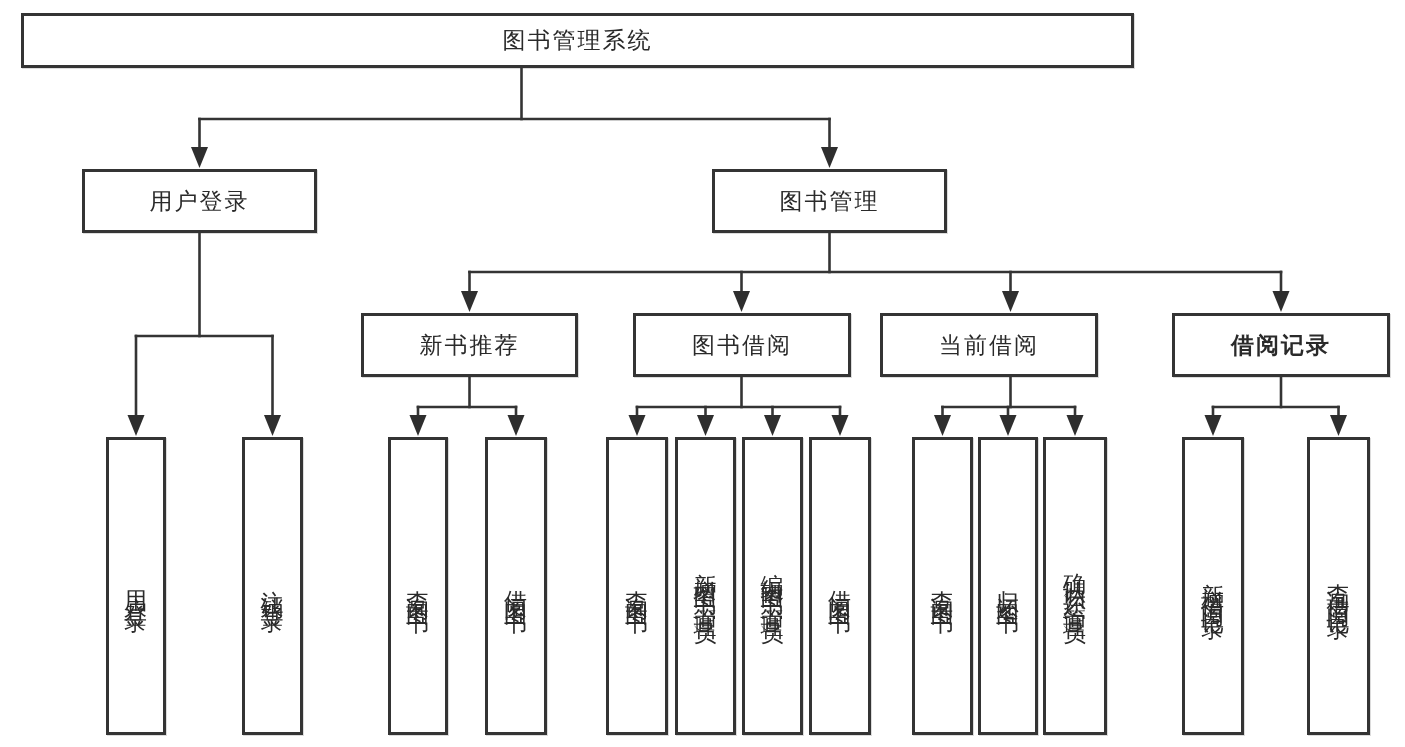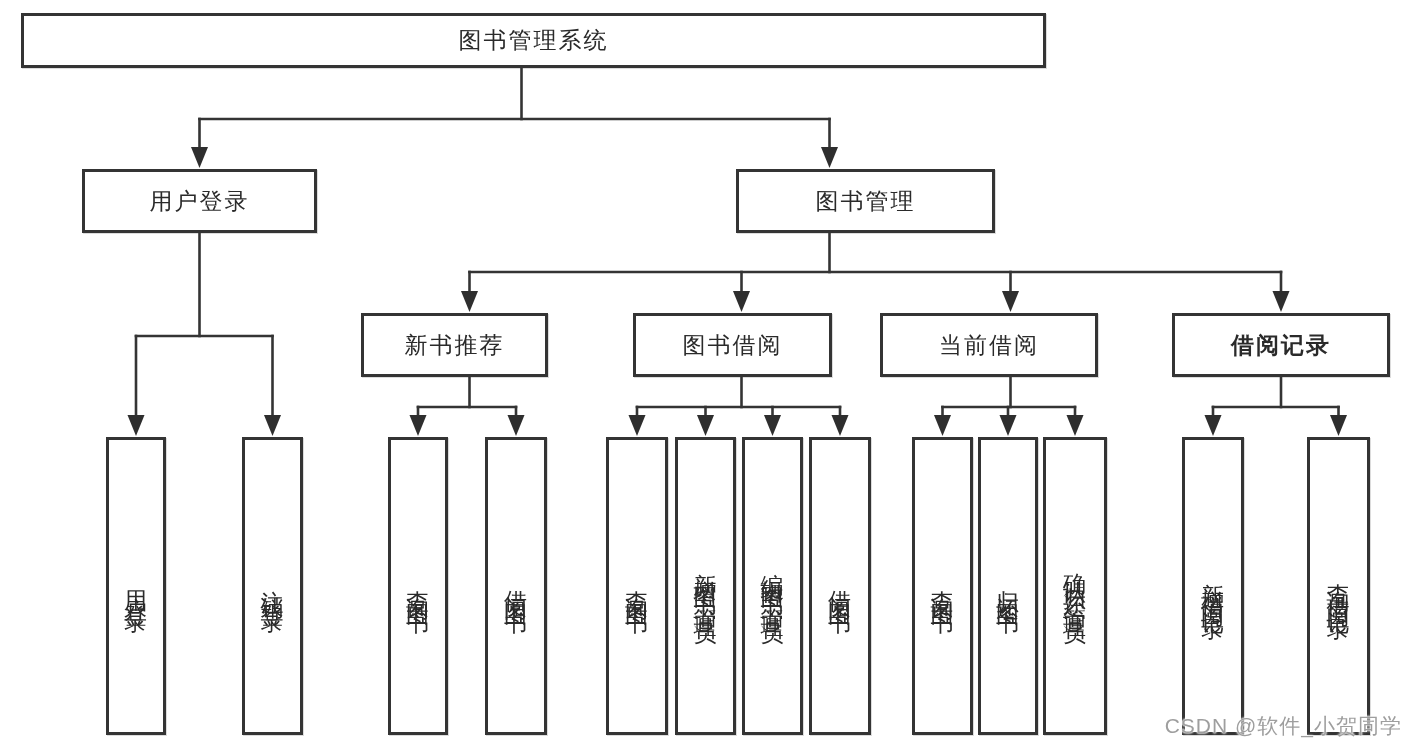--- a/index.html
+++ b/index.html
@@ -126,35 +126,35 @@
     <g>
       <line x1="1281" y1="377" x2="1281" y2="407"></line>
       <line x1="1213" y1="407" x2="1338.5" y2="407"></line>
       <line x1="1213" y1="407" x2="1213" y2="419"></line>
       <line x1="1338.5" y1="407" x2="1338.5" y2="419"></line>
       <polygon stroke="none" points="1204.5,415 1221.5,415 1213,436"></polygon>
       <polygon stroke="none" points="1330,415 1347,415 1338.5,436"></polygon>
     </g>
   </svg>
 
-  <div class="node" style="left:21px; top:13px; width:1025px; height:55px;">
+  <div class="node" style="left:21px; top:13px; width:1113px; height:55px;">
     <span class="hlabel">图书管理系统</span>
   </div>
 
   <div class="node" style="left:82px; top:169px; width:235px; height:64px;">
     <span class="hlabel">用户登录</span>
   </div>
-  <div class="node" style="left:736px; top:169px; width:259px; height:64px;">
+  <div class="node" style="left:712px; top:169px; width:235px; height:64px;">
     <span class="hlabel">图书管理</span>
   </div>
 
-  <div class="node" style="left:361px; top:313px; width:187px; height:64px;">
+  <div class="node" style="left:361px; top:313px; width:217px; height:64px;">
     <span class="hlabel">新书推荐</span>
   </div>
-  <div class="node" style="left:633px; top:313px; width:199px; height:64px;">
+  <div class="node" style="left:633px; top:313px; width:218px; height:64px;">
     <span class="hlabel">图书借阅</span>
   </div>
   <div class="node" style="left:880px; top:313px; width:218px; height:64px;">
     <span class="hlabel">当前借阅</span>
   </div>
   <div class="node" style="left:1172px; top:313px; width:218px; height:64px;font-weight:bold;">
     <span class="hlabel">借阅记录</span>
   </div>
 
   <div class="node leaf" style="left:106px; top:437px; width:60px; height:298px;">
@@ -190,15 +190,14 @@
   <div class="node leaf" style="left:1043px; top:437px; width:64px; height:298px;">
     <span class="vlabel">确认归还（管理员）</span>
   </div>
   <div class="node leaf" style="left:1182px; top:437px; width:62px; height:298px;">
     <span class="vlabel">新增借阅记录</span>
   </div>
   <div class="node leaf" style="left:1307px; top:437px; width:63px; height:298px;">
     <span class="vlabel">查询借阅记录</span>
   </div>
 
-  <div class="watermark">CSDN @软件_小贺同学</div>
 
 </div>
 
 </body></html>

